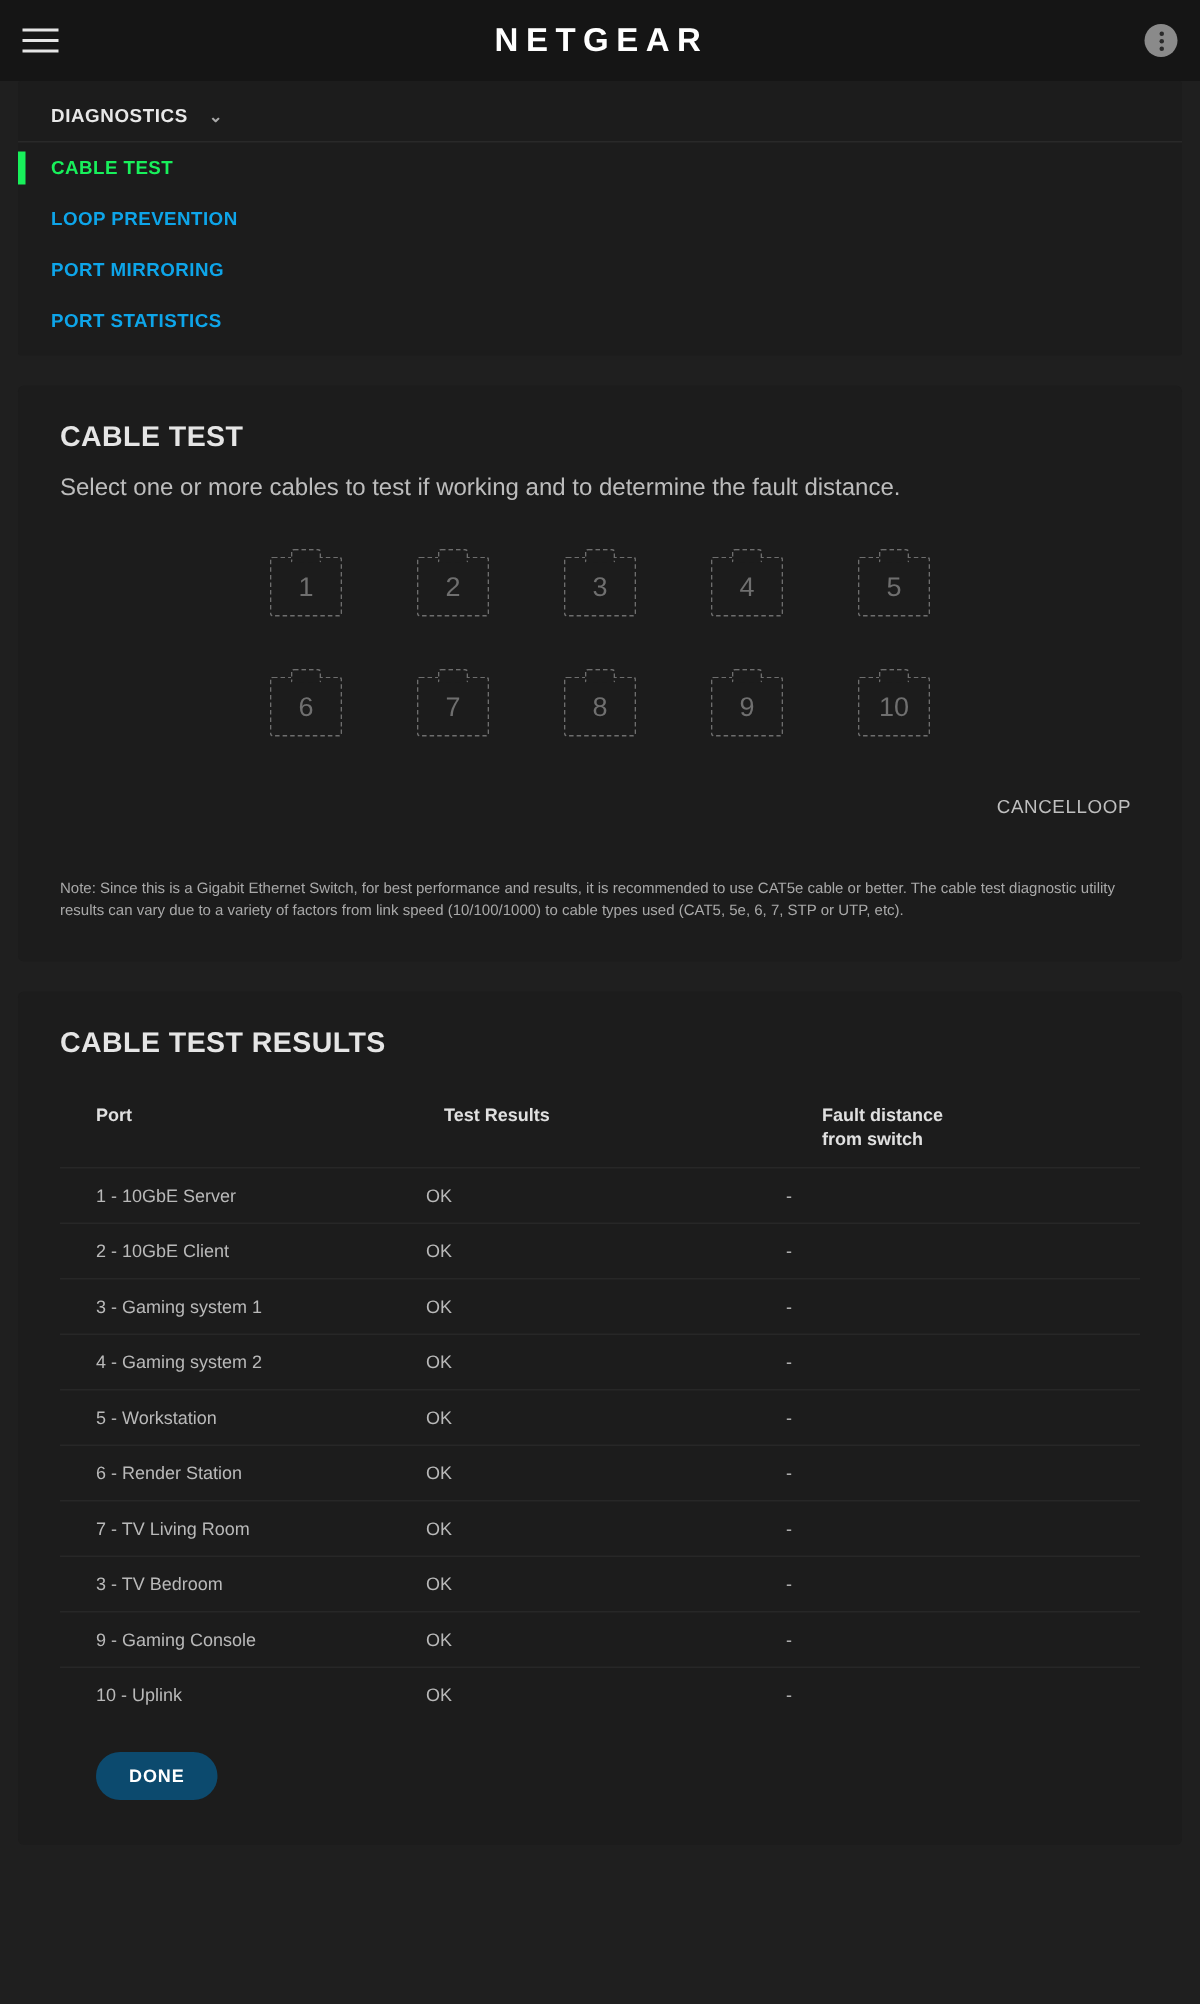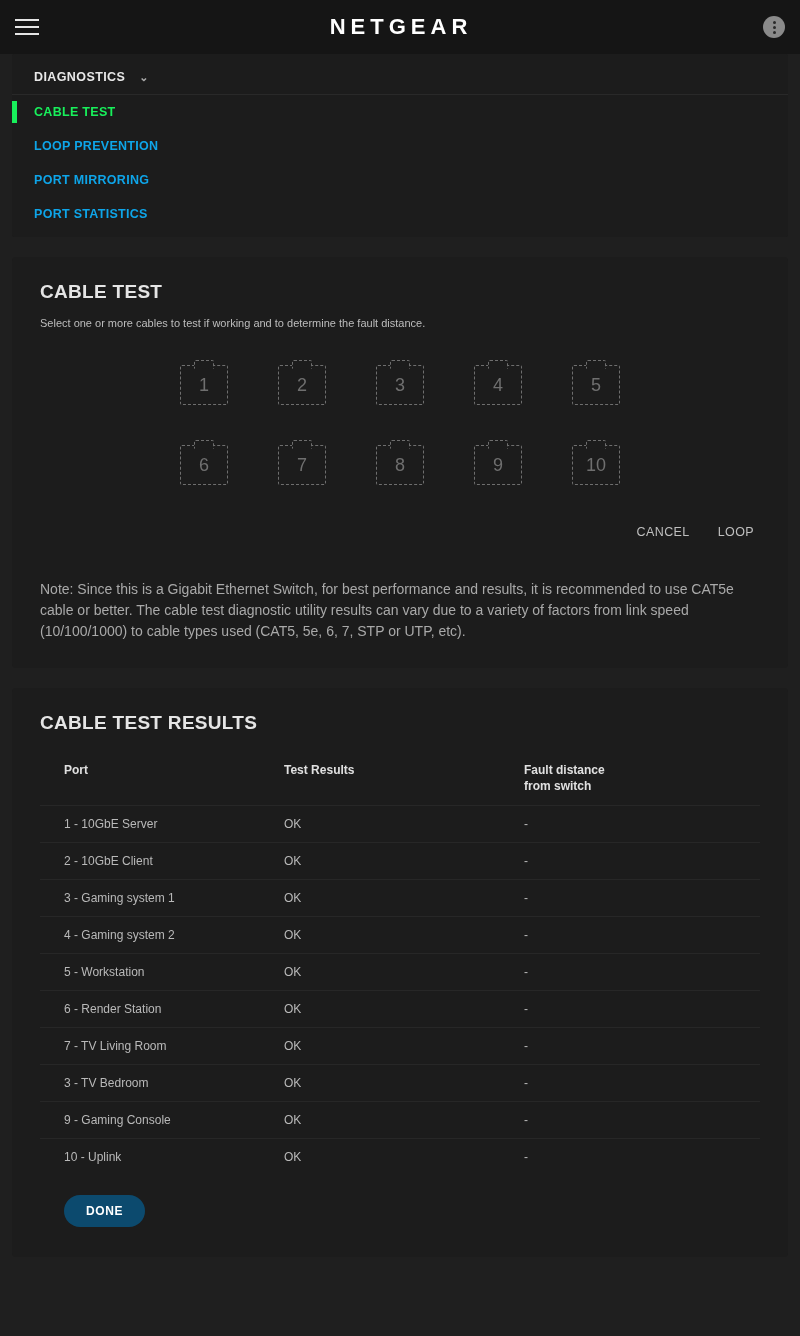--- a/index.html
+++ b/index.html
@@ -72,21 +72,21 @@
       background: #1c1c1c;
       border-radius: 4px;
       padding: 24px 28px 26px 28px;
     }
     .card h2 {
       font-size: 19px; font-weight: 700; letter-spacing: .3px;
       margin-bottom: 14px;
       font-stretch: condensed;
     }
     .help {
-      font-size: 11px; color: #bdbdbd; margin-bottom: 36px;
+      font-size: 16px; color: #bdbdbd; margin-bottom: 36px;
     }
     .port-grid {
       display: flex; flex-direction: column; gap: 40px;
       align-items: center; margin-bottom: 40px;
     }
     .port-row { display: flex; gap: 50px; }
     .port-btn {
       width: 48px; height: 40px;
       border: 1px dashed #6e6e6e; border-radius: 2px;
       display: flex; align-items: center; justify-content: center;
@@ -96,36 +96,36 @@
       background: transparent;
     }
     .port-btn::before {
       content: ""; position: absolute; top: -6px; left: 50%;
       transform: translateX(-50%);
       width: 18px; height: 7px;
       border: 1px dashed #6e6e6e; border-bottom: 1px dashed #1c1c1c; border-radius: 2px 2px 0 0;
       background: #1c1c1c;
     }
     .actions {
-      display: flex; justify-content: flex-end; gap: 28px;
+      display: flex; justify-content: flex-end; 
       font-size: 12.5px; color: #bfbfbf;
       margin-bottom: 40px;
       padding-right: 6px;
     }
     .actions span { cursor: pointer; letter-spacing: .4px; }
-    .note { font-size: 14px; color: #a9a9a9; line-height: 1.5; }
+    .note { font-size: 10px; color: #a9a9a9; line-height: 1.5; }
     .results-card { padding-bottom: 30px; }
     .results-card h2 { margin-bottom: 18px; }
     .tbl-head, .tbl-row {
       display: grid;
       grid-template-columns: 220px 240px 1fr;
       padding: 11px 24px;
       font-size: 12px;
     }
-    .tbl-head { color: #e0e0e0; font-weight: 700; }
+    .tbl-head { color: #e0e0e0; font-weight: 700; gap: 12px; }
     .tbl-head .col2line { line-height: 1.3; }
     .tbl-row {
       color: #b9b9b9;
       border-top: 1px solid rgba(255,255,255,.05);
     }
     .done-btn {
       margin: 20px 0 0 24px; padding: 9px 22px;
       background: #0c4a6e; color: #fff; border: none;
       border-radius: 22px; font-size: 12px; font-weight: 700;
       letter-spacing: .6px; cursor: pointer;

